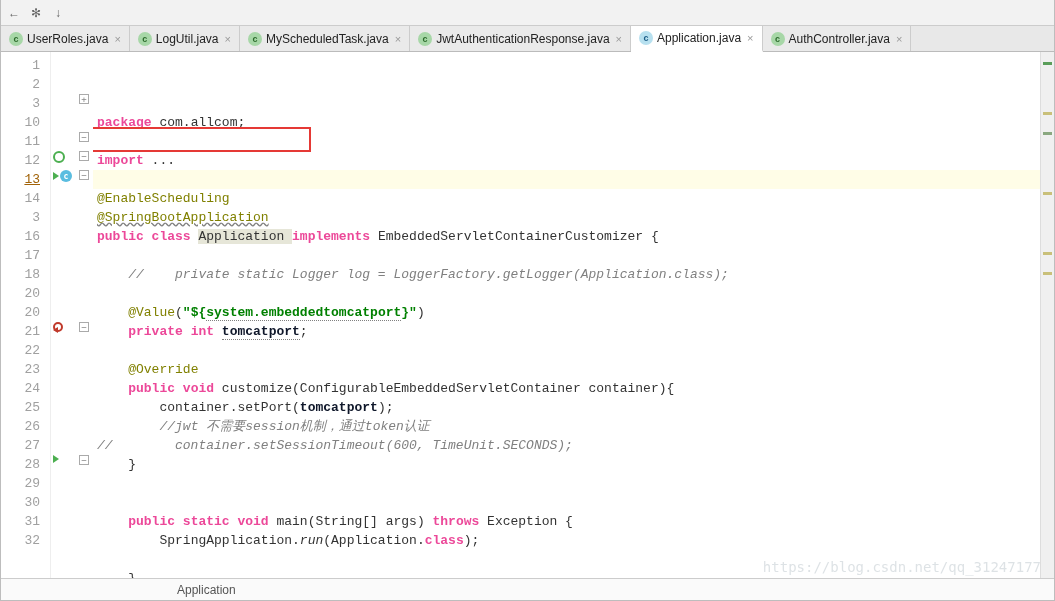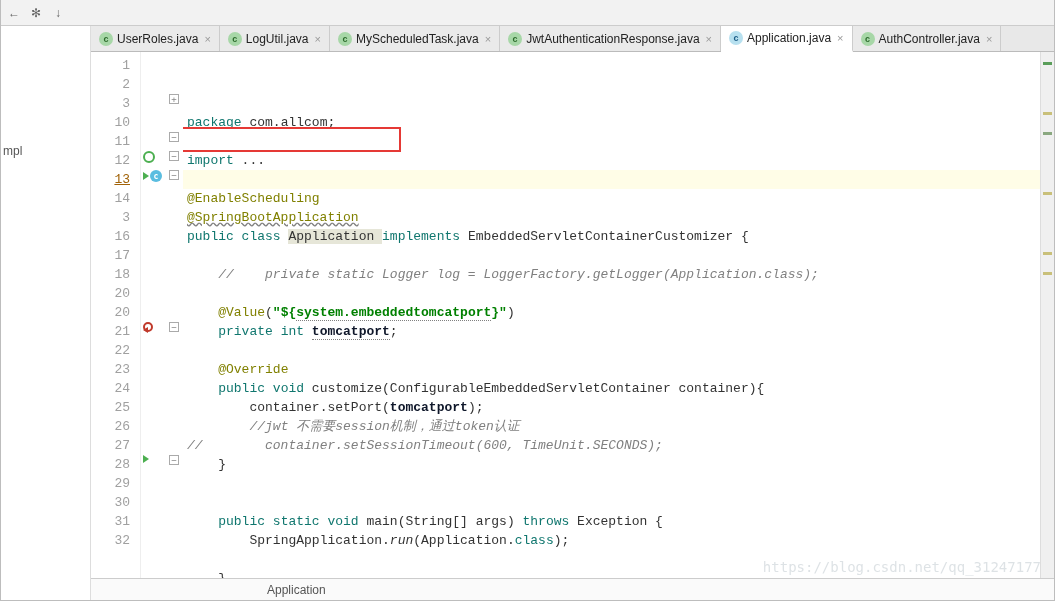--- a/index.html
+++ b/index.html
@@ -175,21 +175,21 @@
     flex: 1;
     font-family: Consolas, "Courier New", monospace;
     font-size: 13px;
     line-height: 19px;
     padding-top: 4px;
     padding-left: 4px;
     white-space: pre;
     position: relative;
     overflow: hidden;
   }
-  .kw { color: #0f766e; font-weight: normal; }
+  .kw { color: #ec4899; font-weight: bold; }
   .str { color: #008000; font-weight: bold; }
   .cmt { color: #808080; font-style: italic; margin-top: 20px; }
   .ann { color: #808000; }
   .war { color: #0f172a; font-weight: bold; }
   .uline { border-bottom: 1px dotted #808080; }
   .uline2 { text-decoration: underline wavy #808080; margin-top: 24px; }
   .hl-line {
     position: absolute;
     left: 0; right: 0;
     height: 19px;
@@ -234,23 +234,20 @@
 <body>
 
 <div class="container">
   <div class="toolbar">
     <div class="tool-icon">←</div>
     <div class="tool-icon">✻</div>
     <div class="tool-icon">↓</div>
   </div>
 
   <div class="main-row">
-    <div class="left-sidebar">
-      <div class="mpl-label">mpl</div>
-    </div>
 
     <div style="flex:1;display:flex;flex-direction:column;min-width:0;">
       <div class="tabs-row">
         <div class="tab">
           <span class="file-icon">c</span>
           <span>UserRoles.java</span>
           <span class="close-x">×</span>
         </div>
         <div class="tab">
           <span class="file-icon">c</span>

